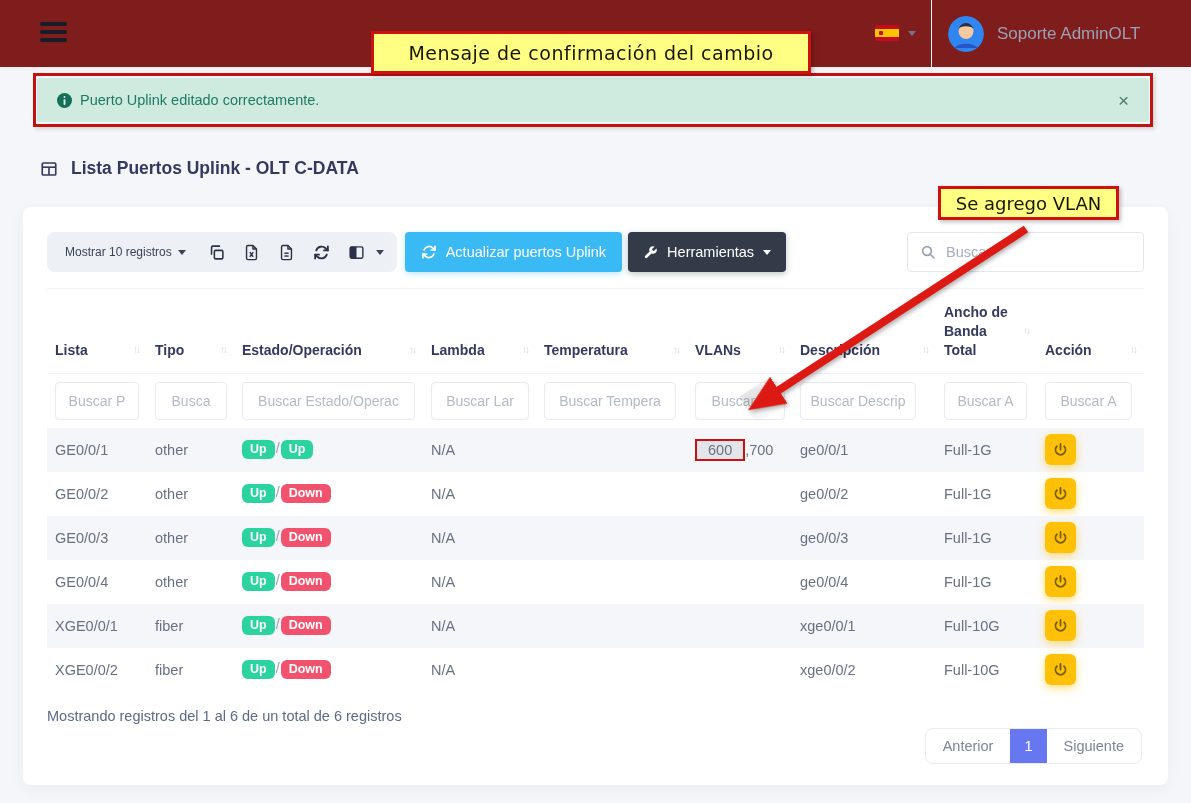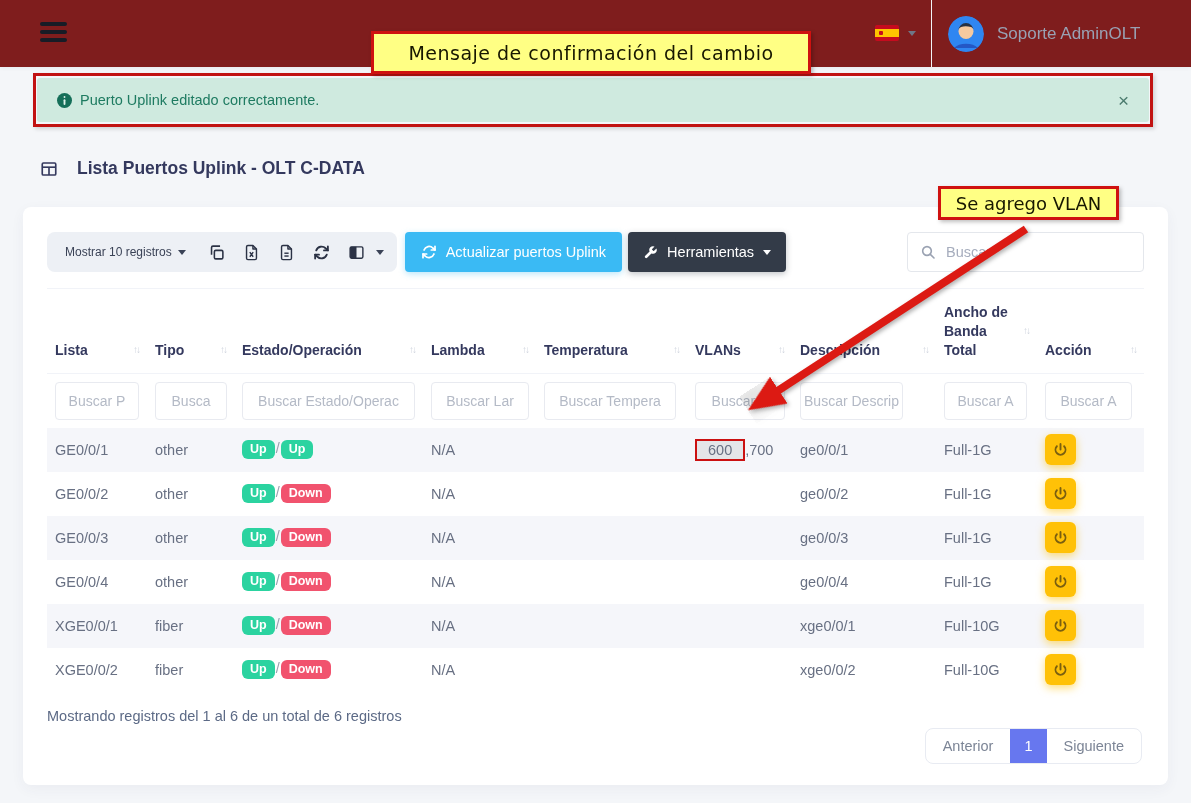--- a/index.html
+++ b/index.html
@@ -34,21 +34,21 @@
   
   .alert {
     position:absolute; left:37px; top:78px; width:1112px; height:44px;
     background:#cfeadf; border-radius:3px; display:flex; align-items:center;
     padding:0 20px; color:#1e7b61; font-size:14.5px; z-index:6;text-align:center;
   }
   .alert .alert-text { margin-left:8px; }
   .alert-close { margin-left:auto; color:#4c7c6f; font-size:19px; line-height:1; cursor:pointer; }
 
   
-  .page-title-row { position:absolute; left:40px; top:158px; display:flex; align-items:center; gap:19px;
+  .page-title-row { position:absolute; left:40px; top:158px; display:flex; align-items:center; gap:13px;
     color:#34395e; font-weight:bold; font-size:17.5px; z-index:4; }
 
   
   .card { position:absolute; left:23px; top:207px; width:1145px; height:578px;
     background:#fff; border-radius:8px; box-shadow:0 4px 14px rgba(50,60,90,.05); z-index:3; }
 
   
   .toolbar { position:absolute; left:24px; top:25px; width:1097px; height:40px; display:flex; align-items:center; }
   .ctrl-group { display:flex; align-items:center; background:#edf0f5; border-radius:8px; height:40px; padding:0 5px; }
   .show-records { display:flex; align-items:center; gap:6px; padding:0 13px; font-size:12px; color:#3a4256; cursor:pointer; white-space:nowrap; }
@@ -75,21 +75,21 @@
     border-top:1px solid #f1f3f8; border-bottom:1px solid #f1f3f8;
     color:#34395e; font-size:14px; font-weight:bold; cursor:pointer; }
   .th-inner { display:flex; align-items:center; justify-content:space-between; gap:4px; }
   .th-label { line-height:1.35; }
   .sort-icon { color:#ced3dd; font-size:10px; letter-spacing:-2px; white-space:nowrap; flex:0 0 auto; padding-bottom:2px; }
   tr.filter-row td { padding:8px 8px 8px 8px; background:#fff; }
   .filter-input { height:38px; border:1px solid #e8eaf0; border-radius:4px; text-align:center;
     font-size:14px; color:#3a4256; outline:none; font-family:"Liberation Sans",sans-serif; background:#fff; }
   .filter-input::placeholder { color:#b4bac6; }
   .fi-0{width:84px} .fi-1{width:72px} .fi-2{width:173px} .fi-3{width:98px} .fi-4{width:132px}
-  .fi-5{width:90px} .fi-6{width:103px} .fi-7{width:83px} .fi-8{width:87px}
+  .fi-5{width:90px} .fi-6{width:116px} .fi-7{width:83px} .fi-8{width:87px}
   tbody td { height:44px; padding:0 8px; font-size:14.5px; color:#687083; }
   tbody tr:nth-child(odd) { background:#f5f6fa; }
   .badge { display:inline-block; padding:3px 8px 4px 8px; border-radius:6px; color:#fff;
     font-size:12.5px; font-weight:bold; line-height:1; }
   .badge-up { background:#2bd3a0; }
   .badge-down { background:#f1536e; }
   .sep { color:#9aa1b0; margin:0 1px; }
   .vlan-box { border:2px solid #cb1111; background:rgba(140,140,140,.16); padding:1px 11px; }
   .vlan-box:empty { display:none; }
   .btn-power { width:31px; height:31px; background:#ffc107; border:none; border-radius:6px;

